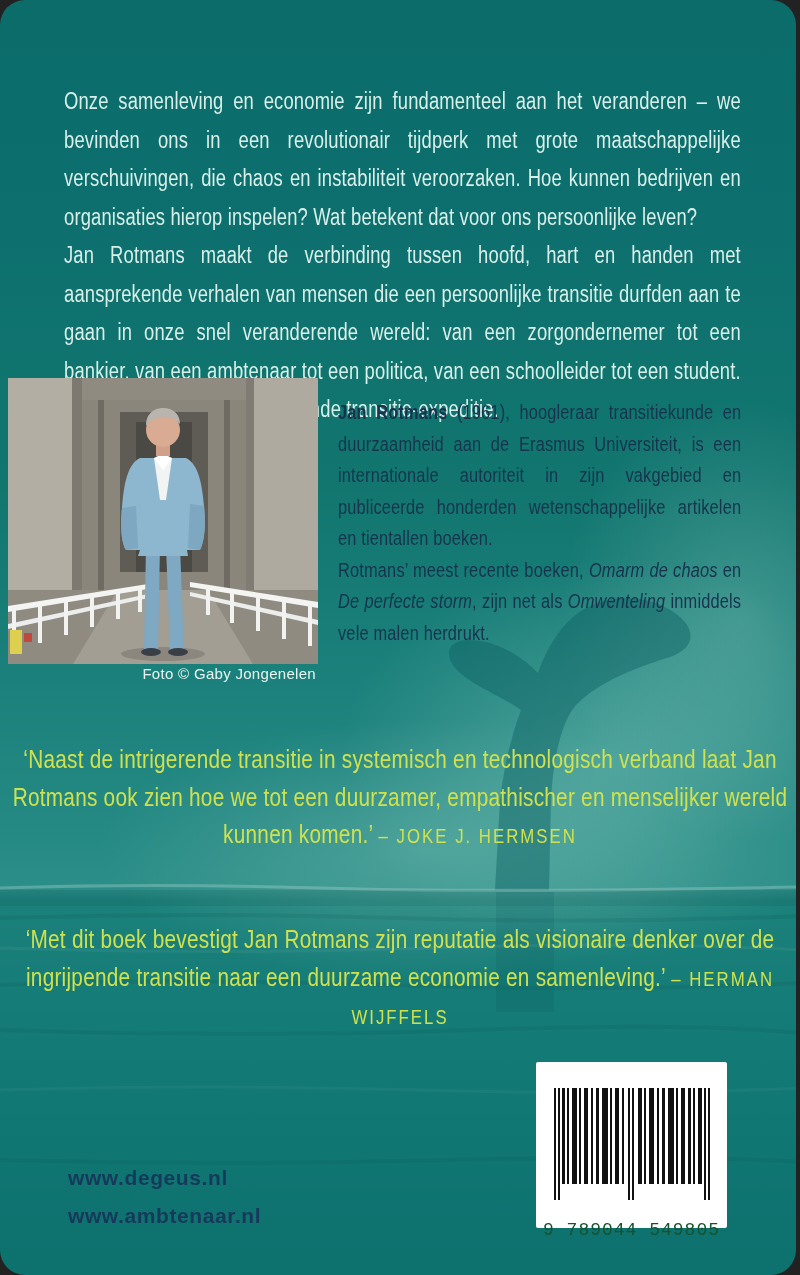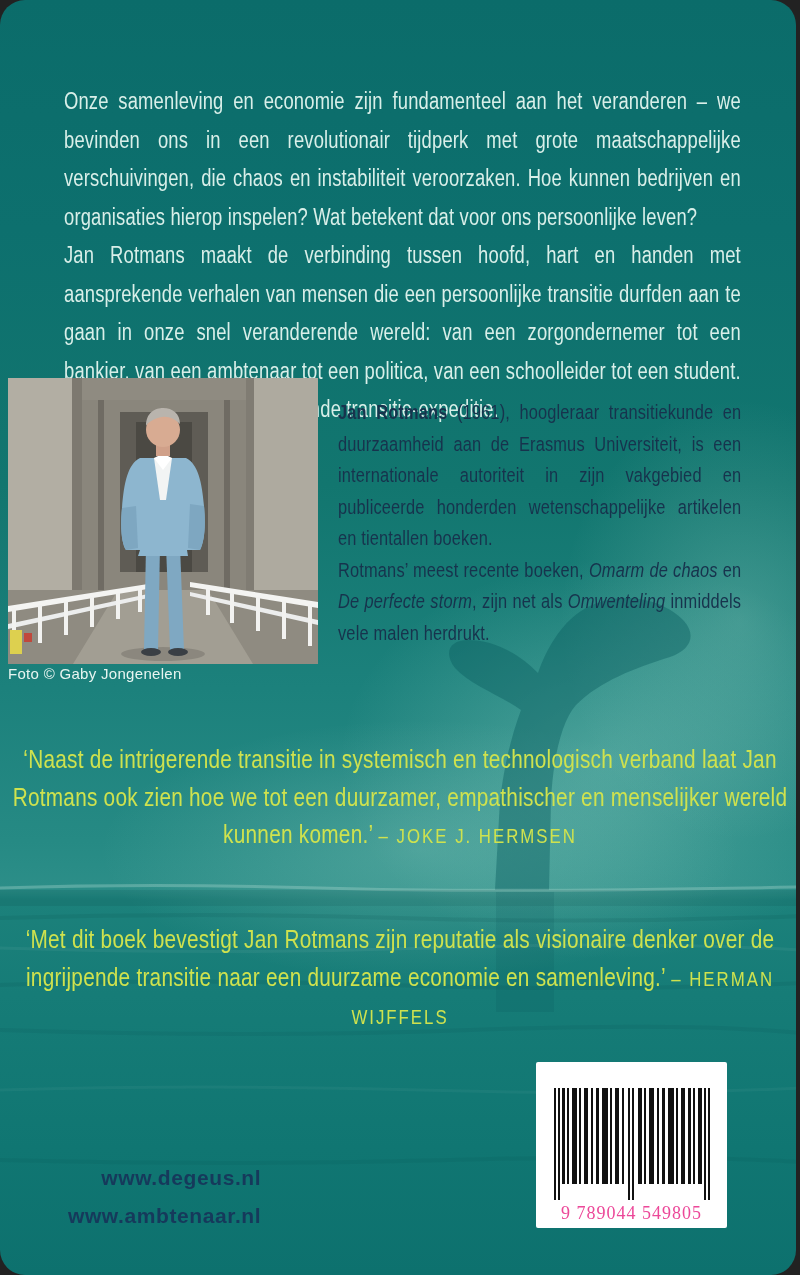--- a/index.html
+++ b/index.html
@@ -21,21 +21,21 @@
     transform:scaleX(0.8);transform-origin:0 0;
     color:#d9efe9;font-size:23px;line-height:38.5px;
     text-align:justify;font-weight:300;letter-spacing:.2px;
   }
   .intro p{margin:0;}
 
   
   .photo{position:absolute;left:8px;top:378px;width:310px;height:286px;}
   .caption{
     position:absolute;left:8px;top:665px;width:308px;
-    color:#e8f5f1;font-size:15px;font-weight:300;letter-spacing:.3px;
+    text-align:right;color:#e8f5f1;font-size:15px;font-weight:300;letter-spacing:.3px;
   }
 
   
   .bio{
     position:absolute;left:338px;top:396px;width:504px;
     transform:scaleX(0.8);transform-origin:0 0;
     color:#17334d;font-size:20.5px;line-height:31.5px;
     text-align:justify;letter-spacing:.2px;
   }
   .bio p{margin:0;}
@@ -52,29 +52,29 @@
   .quote--2{top:921px;}
   .quote .attr{font-size:21px;letter-spacing:2.5px;}
 
   
   .barcode{
     position:absolute;left:536px;top:1062px;width:191px;height:166px;
     background:#ffffff;border-radius:2px;
   }
   .barcode svg{display:block;margin:26px auto 0 auto;}
   .isbn{
-    text-align:center;margin-top:1px;
-    font-family:Liberation Serif, serif;
-    font-size:18px;color:#ec4899;letter-spacing:1px;
+    text-align:center;margin-top:18px;
+    font-family:Liberation Mono, monospace;
+    font-size:18px;color:#14532d;letter-spacing:1px;
   }
 
   
   .urls{
     position:absolute;left:68px;top:1166px;
-    color:#16395b;font-size:21px;font-weight:bold;letter-spacing:.6px;text-align:right;
+    color:#16395b;font-size:21px;font-weight:bold;letter-spacing:.6px;
   }
   .urls div{margin-bottom:14px;}
 </style>
 </head>
 <body>
 
 <div class="cover">
 
   <svg class="bg-art" viewBox="0 0 800 1275" aria-hidden="true">
     <defs>

